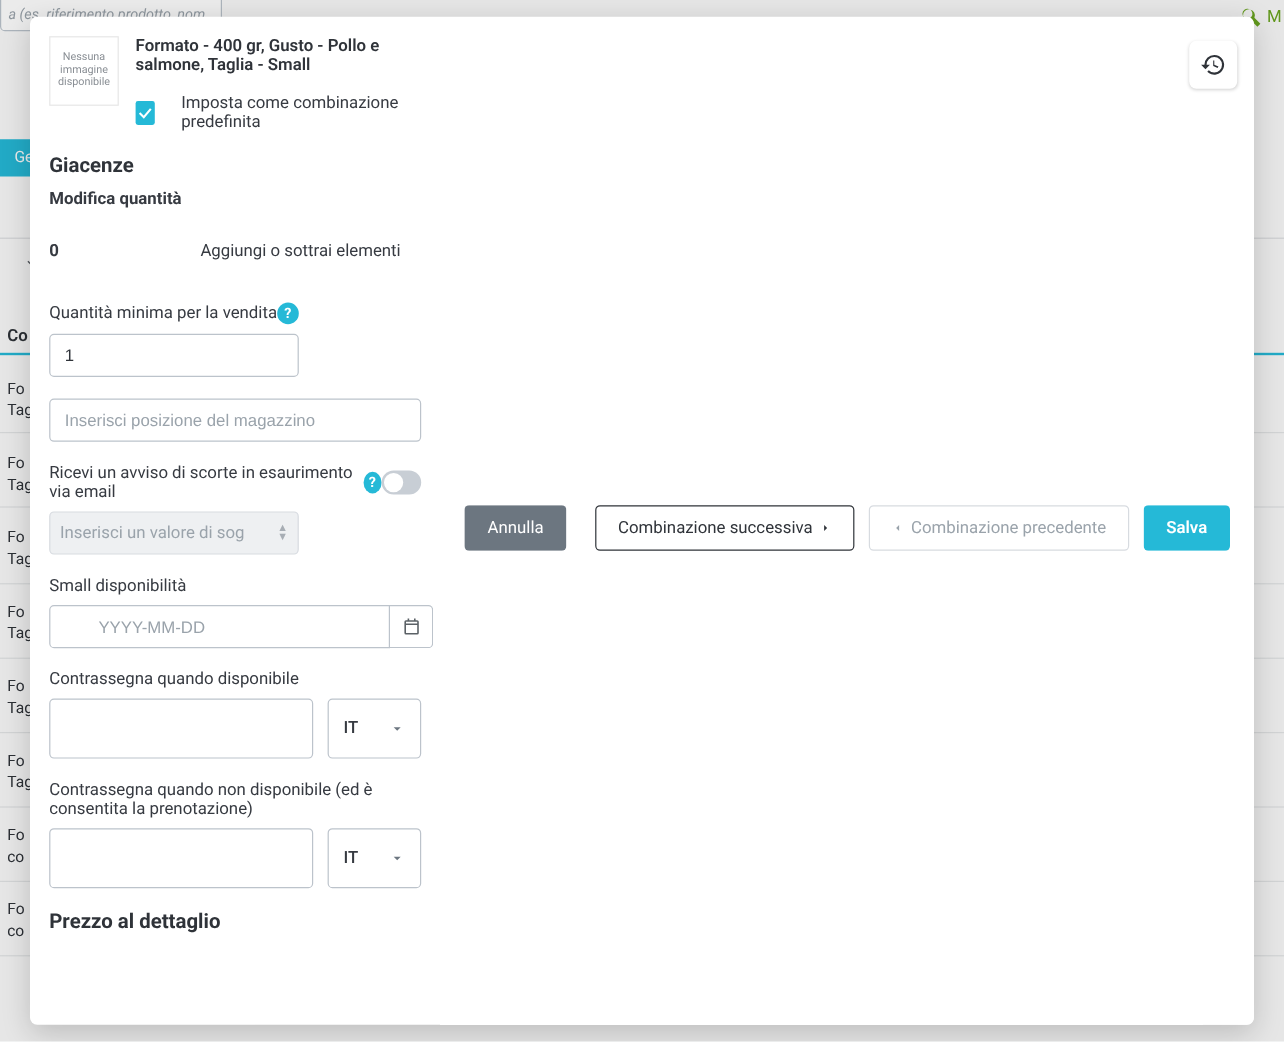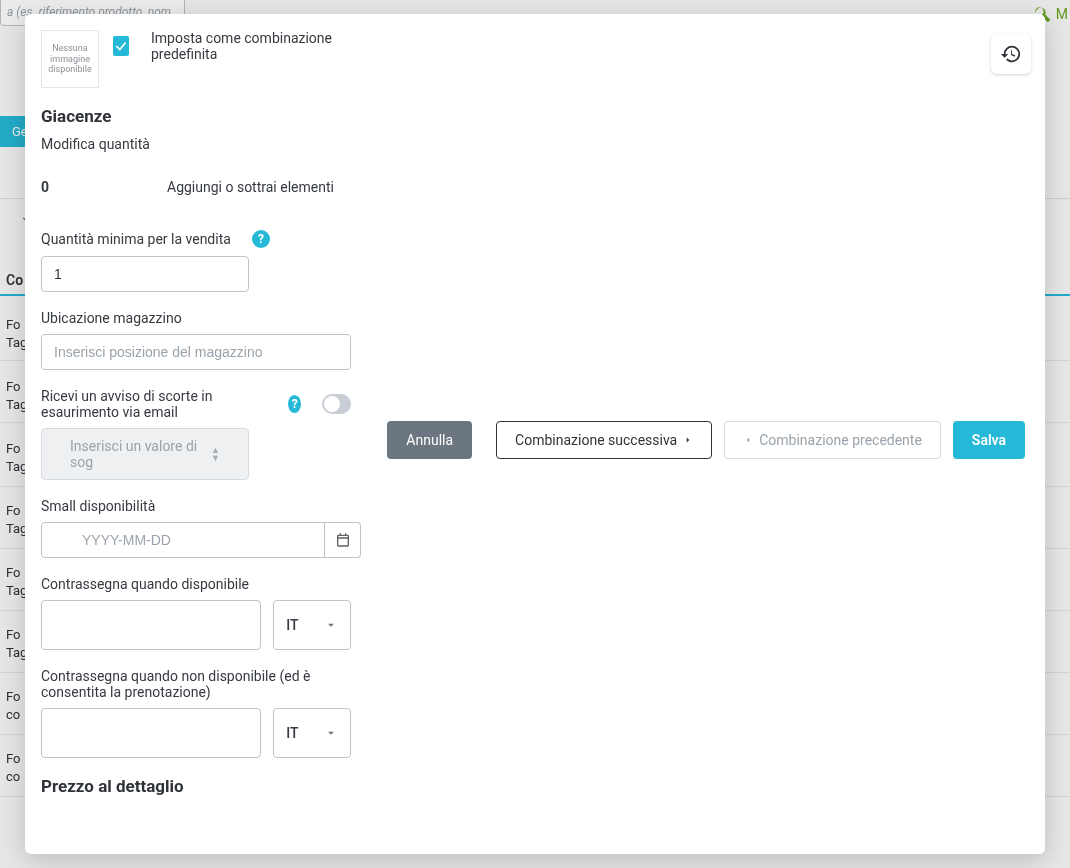--- a/index.html
+++ b/index.html
@@ -119,22 +119,22 @@
     box-shadow: 0 1px 3px rgba(0,0,0,0.18);
     background: #fff;
   }
   .history-btn svg { width: 22px; height: 22px; fill: #2f3339; }
 
   h3.section {
     font-size: 17px; font-weight: 700;
     margin: 18px 0 10px 0;
     color: #2f3339;
   }
-  .sublabel { font-weight: 400; margin-bottom: 6px; }
-  .field-label { margin: 6px 0 8px 0; display: flex; align-items: center; gap: 21px; }
+  .sublabel { font-weight: 700; margin-bottom: 6px; }
+  .field-label { margin: 6px 0 8px 0; display: flex; align-items: center; gap: 0; }
   .help {
     width: 18px; height: 18px; border-radius: 50%;
     background: #25b9d7; color: #fff;
     font-size: 12px; font-weight: 700;
     display: inline-flex; align-items: center; justify-content: center;
   }
 
   .qty-row {
     display: grid;
     grid-template-columns: 126px 244px 214px;
@@ -175,21 +175,21 @@
   .spinner .steppers div:first-child { border-bottom:1px solid #e1e5e9; }
 
   .small-input { width: 208px; display:block;}
   .full-input { width: 100%; display:block;}
   .disabled-box {
     width: 208px;
     background: #eef0f2;
     border: 1px solid #d7dbe0;
     color: #9aa3ab;
     border-radius: 4px;
-    padding: 9px 28px;
+    padding: 9px 8px;
     display: flex; justify-content: space-between; align-items: center;
   }
   .disabled-box .mini-steppers { color:#a7adb4; font-size:9px; line-height:0.9;}
 
   .toggle {
     position: relative;
     width: 40px; height: 20px;
     background: #c8ced5;
     border-radius: 999px;
   }
@@ -303,20 +303,21 @@
     <svg viewBox="0 0 24 24">
         <path d="M13 3a9 9 0 00-9 9H1l4 4 4-4H6a7 7 0 117 7 7 7 0 01-5-2l-1.4 1.4A9 9 0 1013 3zm-1 5v5l4 2 .8-1.4L13 12V8h-1z"></path>
       </svg>
   </div>
 
   <div class="modal-body">
 
     <div class="modal-header-row">
       <div class="thumb">Nessuna immagine disponibile</div>
       <div class="header-texts">
+        <div class="combo-title">Formato - 400 gr, Gusto - Pollo e salmone, Taglia - Small</div>
         <div class="checkbox-row">
           <div class="checkbox">
             <svg viewBox="0 0 24 24">
                 <polyline points="4 12 10 18 20 6"></polyline>
               </svg>
           </div>
           <span>Imposta come combinazione predefinita</span>
         </div>
       </div>
     </div>
@@ -338,23 +339,20 @@
 
     <div class="group">
       <div class="field-label">
         <span>Quantità minima per la vendita</span>
         <span class="help">?</span>
       </div>
       <input type="text" class="small-input" value="1" style="">
     </div>
 
     <div class="group">
-      <div class="field-label">
-        <span>Ubicazione magazzino</span>
-      </div>
       <input type="text" class="full-input" placeholder="Inserisci posizione del magazzino" style="">
     </div>
 
     <div class="group">
       <div class="field-label">
         <span>Ricevi un avviso di scorte in esaurimento via email</span>
         <span class="help">?</span>
         <span class="toggle"></span>
       </div>
       <div class="disabled-box">

